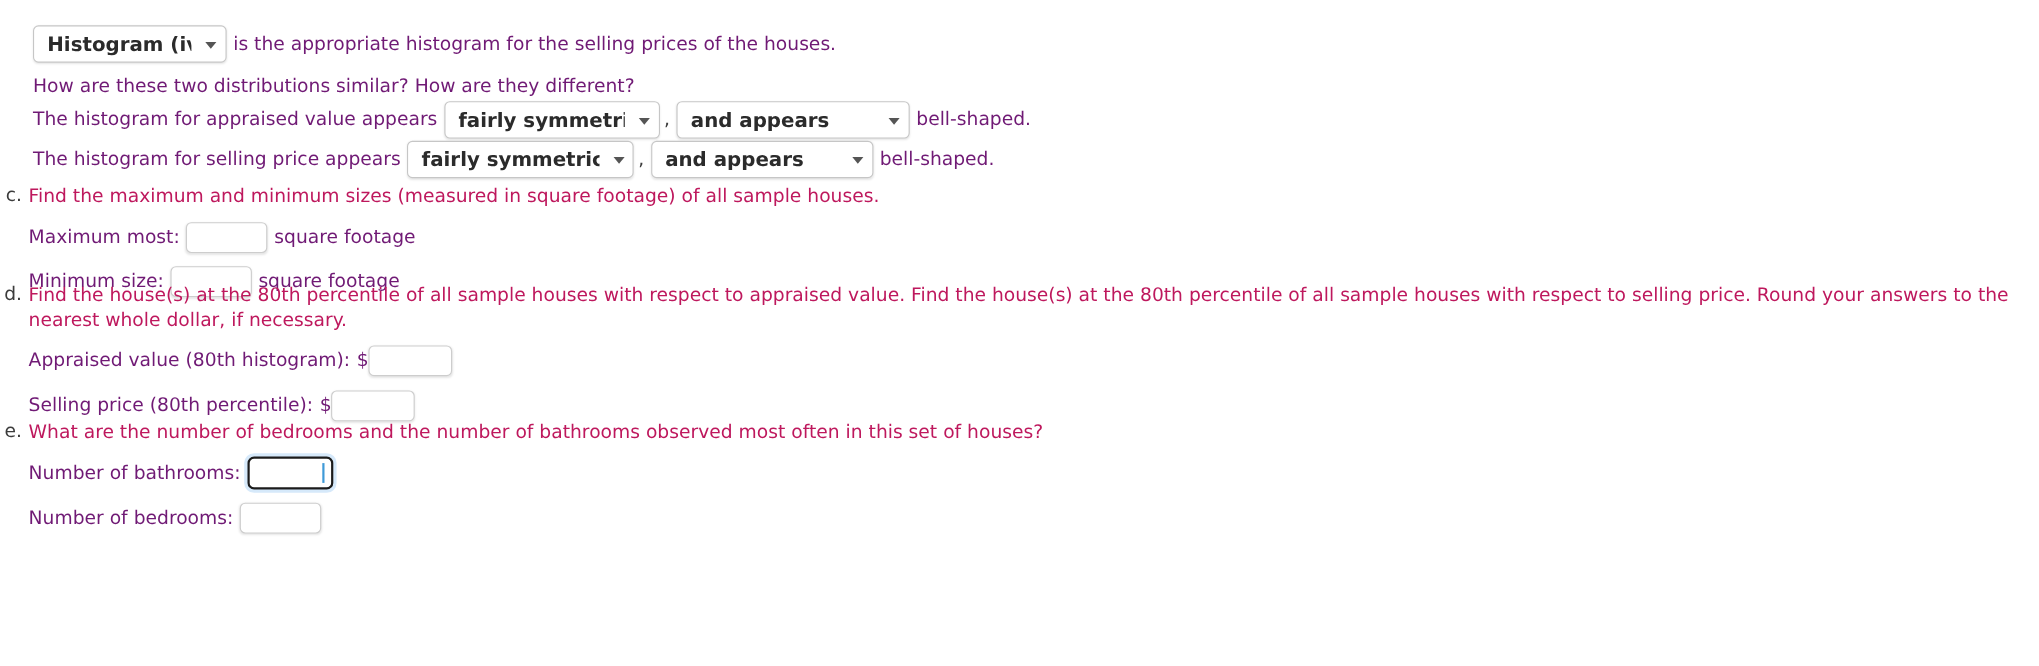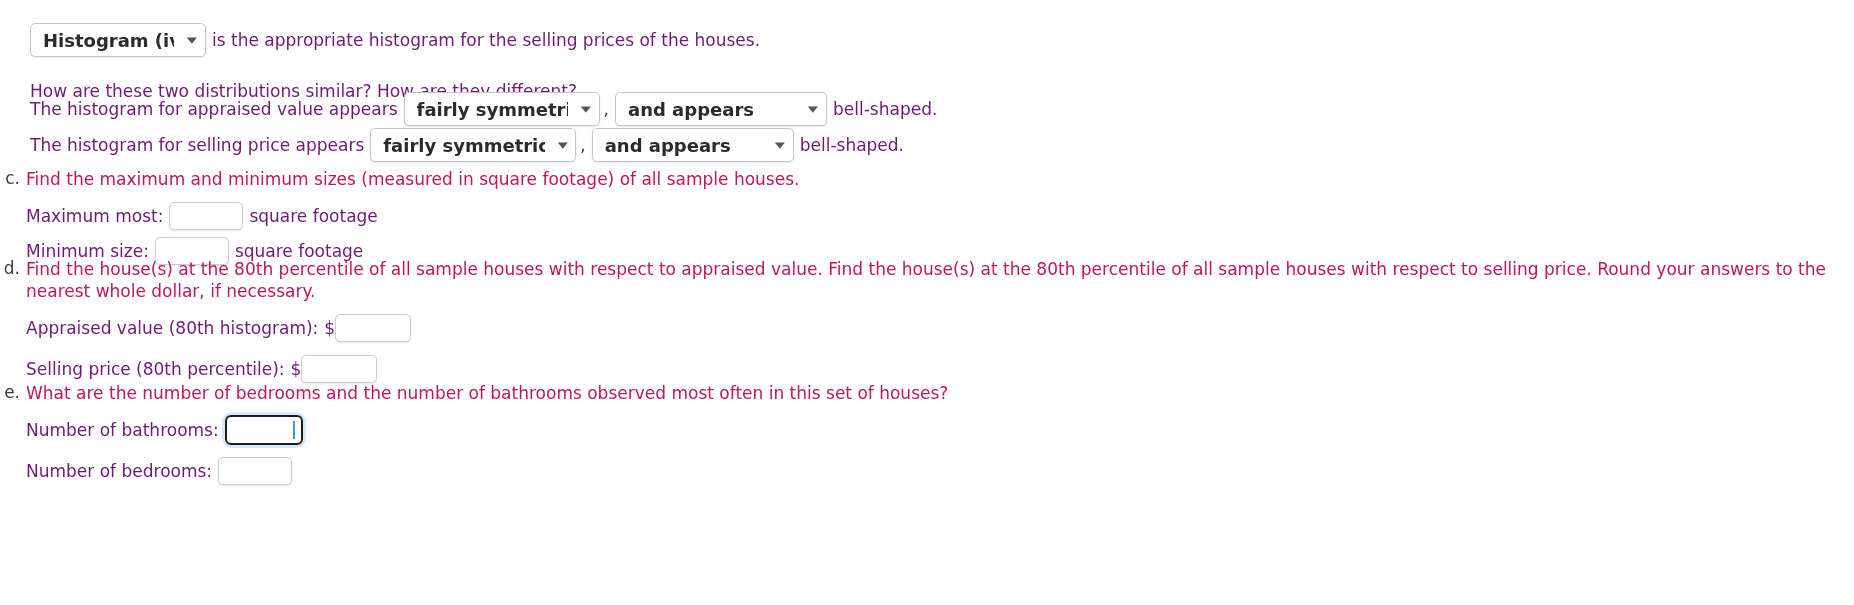--- a/index.html
+++ b/index.html
@@ -144,21 +144,21 @@
 
   <div class="blk row" style="left:30px; top:23px;">
     <div class="select sel-hist">
       <span class="sel-label">Histogram (iv)</span>
       <span class="caret">▾</span>
     </div>
     <span class="gap-s"></span>
     <span class="txt">is the appropriate histogram for the selling prices of the houses.</span>
   </div>
 
-  <div class="blk" style="left:30px; top:80px;">
+  <div class="blk" style="left:30px; top:68px;">
     <span class="txt">How are these two distributions similar? How are they different?</span>
   </div>
 
   <div class="blk row" style="left:30px; top:92px;">
     <span class="txt">The histogram for appraised value appears</span>
     <span class="gap-s"></span>
     <div class="select sel-sym-a">
       <span class="sel-label">fairly symmetric</span>
       <span class="caret">▾</span>
     </div>
@@ -191,21 +191,21 @@
     <div class="item-marker">c.</div>
     <div class="item-body">
       <div class="qtext">Find the maximum and minimum sizes (measured in square footage) of all sample houses.</div>
       <div class="sub-row" style="margin-top:12px;">
         <span class="txt">Maximum most:</span>
         <span class="gap-s"></span>
         <input class="tbox sz" type="text" value="" style="">
         <span class="gap-s"></span>
         <span class="txt">square footage</span>
       </div>
-      <div class="sub-row" style="margin-top:7px;">
+      <div class="sub-row" style="margin-top:12px;">
         <span class="txt">Minimum size:</span>
         <span class="gap-s"></span>
         <input class="tbox sz" type="text" value="" style="">
         <span class="gap-s"></span>
         <span class="txt">square footage</span>
       </div>
     </div>
   </div>
 
   <div class="blk item" style="left:0px; top:258px; width:1854px;">

